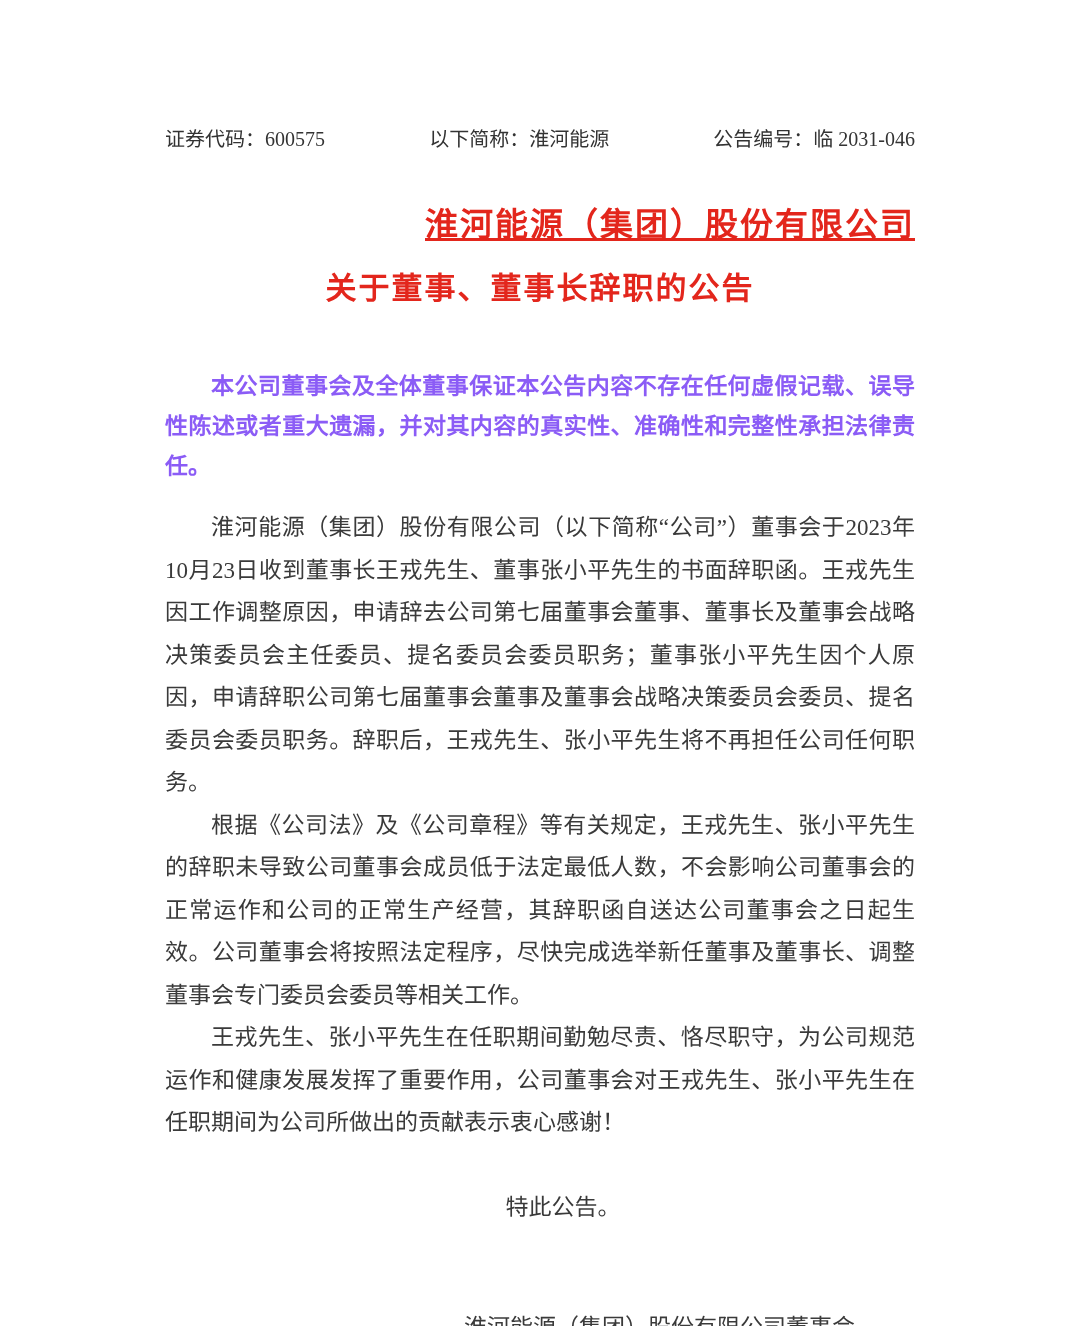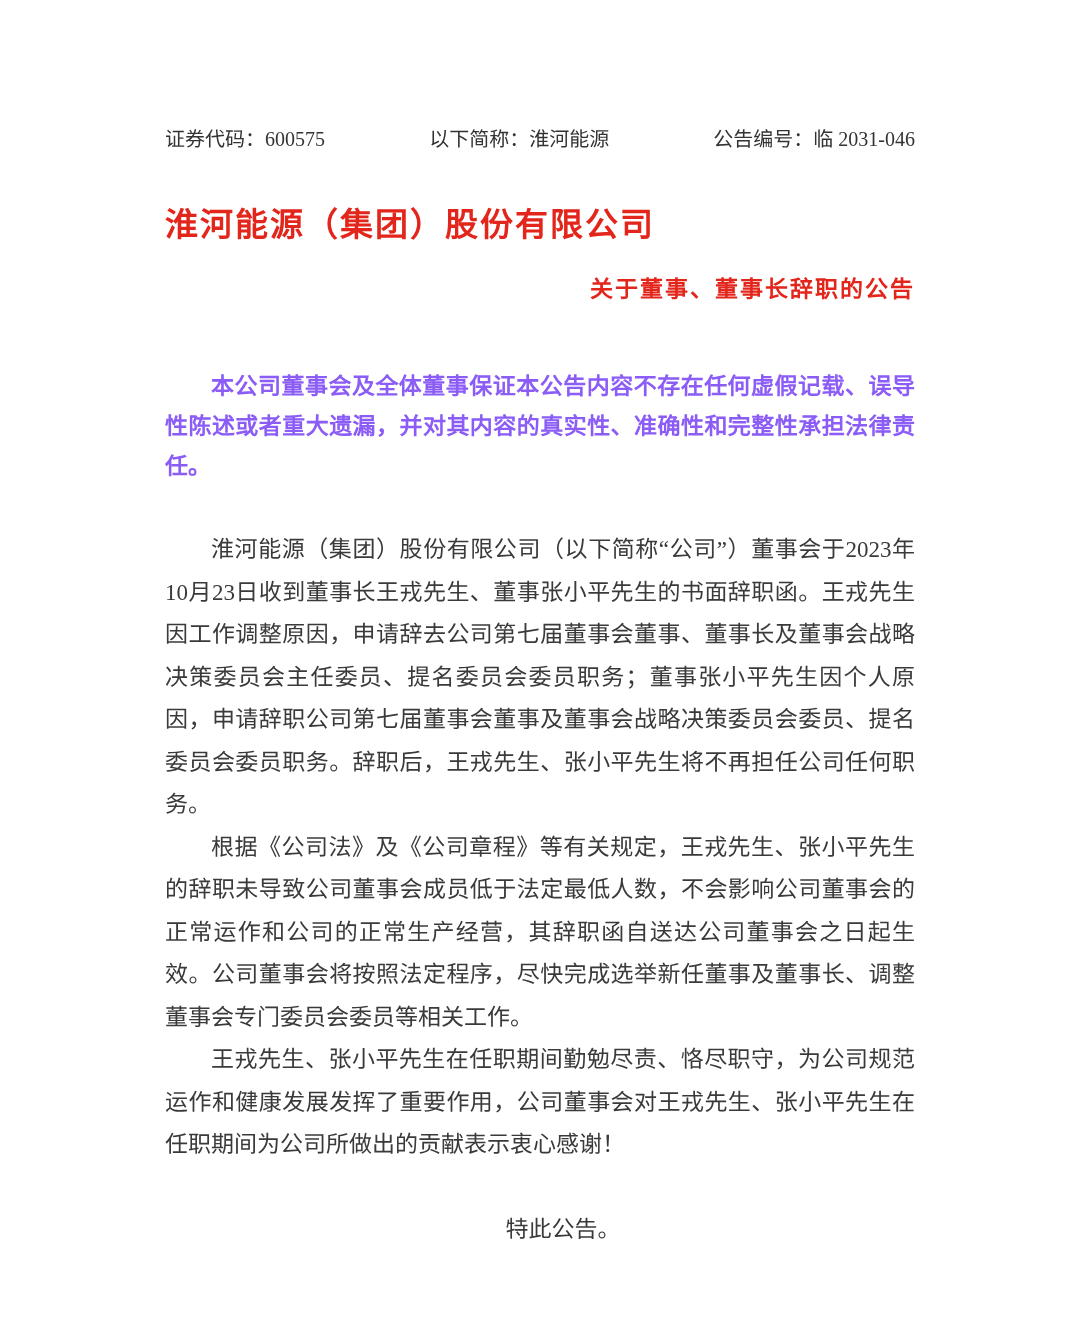--- a/index.html
+++ b/index.html
@@ -27,53 +27,54 @@
     font-size:20px;
     line-height:22px;
     color:#333333;
     white-space:nowrap;
   }
   .doc-title{
     margin:54px 0 0 0;
     font-family:"Liberation Sans","DejaVu Sans",sans-serif;
     font-weight:bold;
     color:var(--title-red);
-    text-align:left;
+    text-align:right;
     font-size:33px;
     line-height:42px;
     letter-spacing:2px;
+    text-decoration:underline;
   }
   .doc-subtitle{
     margin:23px 0 0 0;
     font-family:"Liberation Sans","DejaVu Sans",sans-serif;
     font-weight:bold;
     color:var(--title-red);
-    text-align:right;
-    font-size:23px;
+    text-align:center;
+    font-size:31px;
     line-height:40px;
     letter-spacing:2px;
   }
   .declaration{
     margin:58px 0 0 0;
     font-size:23px;
     font-weight:bold;
     line-height:40px;
     text-indent:2em;
     text-align:justify;
     color:#8b5cf6;
   }
   .body-text p{
     margin:0;
     font-size:23px;
     line-height:42.5px;
     text-indent:2em;
     text-align:justify;
   }
   .body-text p.first{
-    margin-top:42px;
+    margin-top:20px;
   }
   .closing{
     margin:42px 0 0 0;
     font-size:23px;
     line-height:42.5px;
     text-indent:2em;
     text-align:center;
   }
   .signature-block{
     margin-top:78px;

